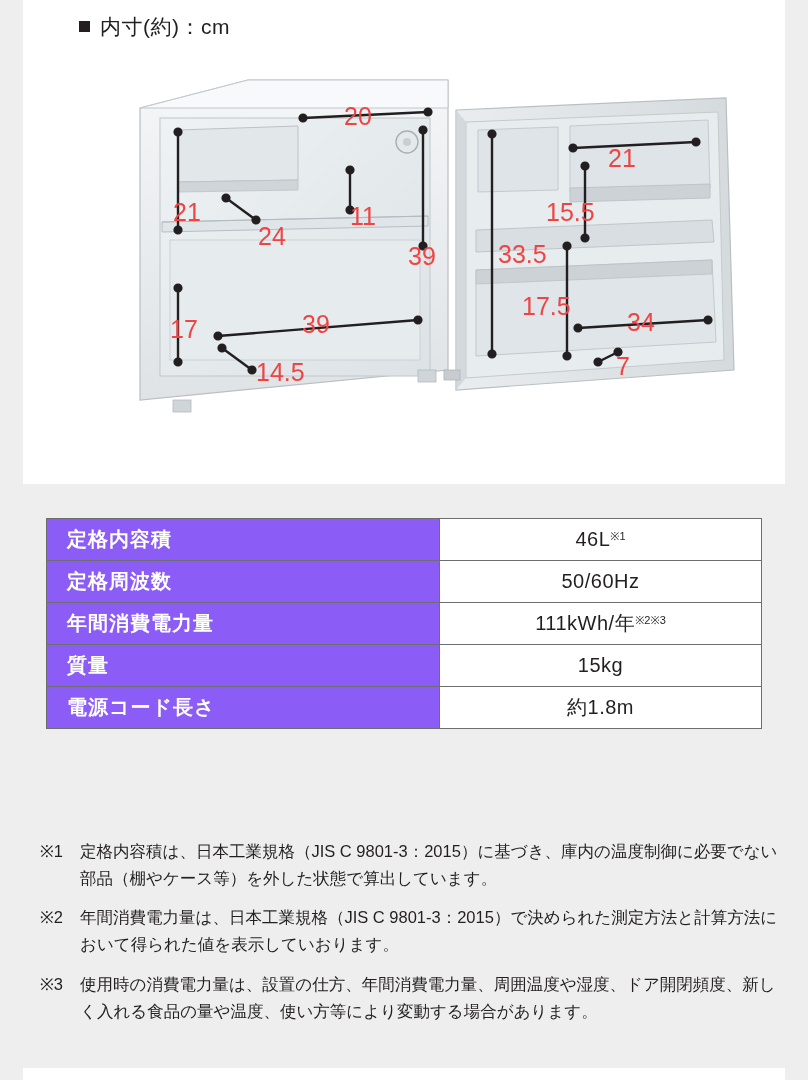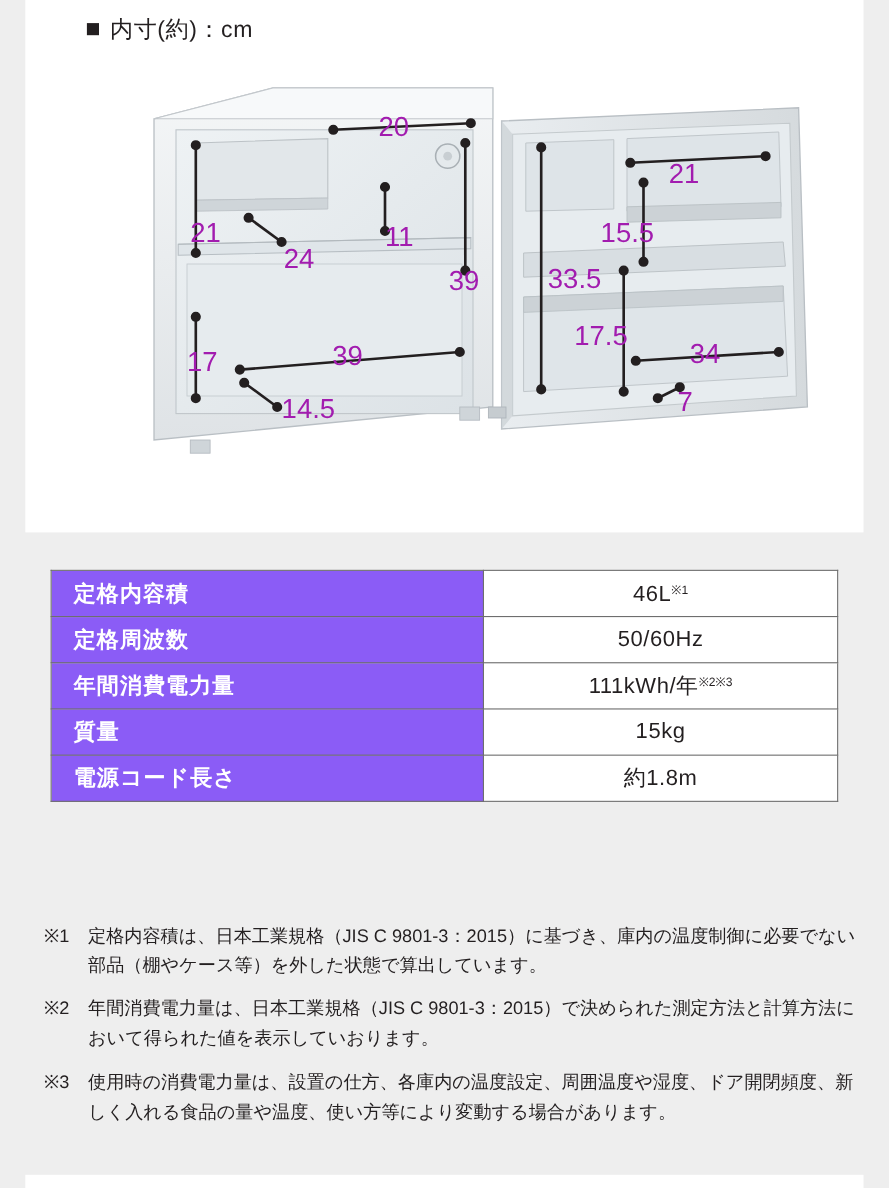--- a/index.html
+++ b/index.html
@@ -59,21 +59,21 @@
     left: 95px;
     top: 70px;
     width: 640px;
     height: 380px;
   }
   .fridge-svg { display:block; }
 
   .dim {
     position: absolute;
     font-size: 25px;
-    color: #a21caf;
+    color: #ef4444;
     font-family: "Liberation Sans", sans-serif;
     white-space: nowrap;
   }
 
   
   .spec-table {
     position: absolute;
     left: 46px;
     top: 518px;
     width: 716px;
@@ -307,18 +307,18 @@
     <div class="note">
       <span class="note-mark">※1</span>
       <span class="note-body">定格内容積は、日本工業規格（JIS C 9801-3：2015）に基づき、庫内の温度制御に必要でない部品（棚やケース等）を外した状態で算出しています。</span>
     </div>
     <div class="note">
       <span class="note-mark">※2</span>
       <span class="note-body">年間消費電力量は、日本工業規格（JIS C 9801-3：2015）で決められた測定方法と計算方法において得られた値を表示していおります。</span>
     </div>
     <div class="note">
       <span class="note-mark">※3</span>
-      <span class="note-body">使用時の消費電力量は、設置の仕方、各庫内の温度設定、周囲温度や湿度、ドア開閉頻度、新しく入れる食品の量や温度、使い方等により変動する場合があります。</span>
+      <span class="note-body">使用時の消費電力量は、設置の仕方、年間消費電力量、周囲温度や湿度、ドア開閉頻度、新しく入れる食品の量や温度、使い方等により変動する場合があります。</span>
     </div>
   </div>
 
   <div class="bottom-strip"></div>
 </div>
 
 </body></html>

